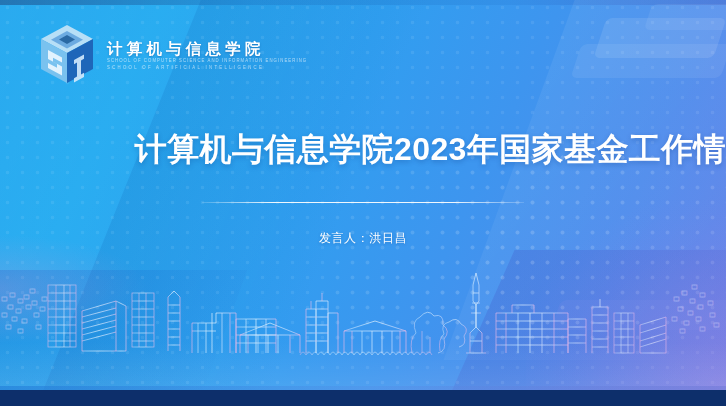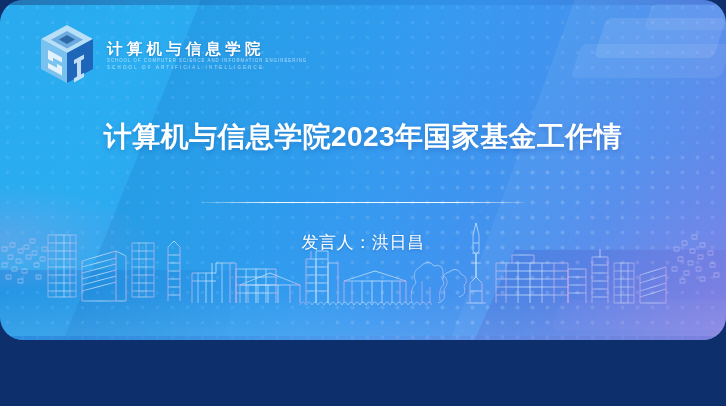--- a/index.html
+++ b/index.html
@@ -1,23 +1,22 @@
 <!DOCTYPE html>
 <html><head>
 <meta charset="utf-8">
 <style>
   html,body{margin:0;padding:0;background:#0d2f6b;}
   body{font-family:"Liberation Sans","DejaVu Sans",sans-serif;}
 
   .slide{
     position:relative;
-    width:726px;height:340px;
+    width:726px;height:390px;
     overflow:hidden;
     background:linear-gradient(115deg,#17a3ee 0%,#1fa9f0 18%,#2f9ff0 42%,#3e95ef 62%,#4f8cec 80%,#6a82e8 100%);
-    border-radius:23px;
   }
 
   
   .bg-layer{position:absolute;inset:0;pointer-events:none;}
 
   .bg-topband{
     position:absolute;left:0;top:0;width:100%;height:5px;
     background:linear-gradient(90deg,rgba(12,58,120,.55),rgba(20,90,170,.25) 35%,rgba(30,110,200,.18) 70%,rgba(60,90,190,.40));
   }
 
@@ -71,36 +70,36 @@
   .logo-en{
     color:rgba(255,255,255,.62);font-size:4.3px;font-weight:400;
     letter-spacing:1.05px;line-height:1.1;white-space:nowrap;
     transform:scaleY(1.15);transform-origin:left top;
   }
   .logo-cn.second{letter-spacing:7.4px;}
   .logo-en.second{letter-spacing:2.3px;}
 
   
   .title{
-    position:absolute;left:0;right:0;top:117px;
-    text-align:center;color:#ffffff;
-    font-size:28px;font-weight:700;line-height:1.40;
+    position:absolute;left:0;right:0;top:127px;
+    text-align:right;color:#ffffff;
+    font-size:32px;font-weight:700;line-height:1.40;
     letter-spacing:.4px;
     text-shadow:0 2px 5px rgba(12,60,135,.30);
   }
   .title .ln{display:block;}
 
   .rule{
     position:absolute;left:202px;top:202px;width:322px;height:1px;
     background:linear-gradient(90deg,rgba(255,255,255,.15),rgba(255,255,255,.92) 22%,rgba(255,255,255,.92) 78%,rgba(255,255,255,.15));
   }
 
   .meta{
     position:absolute;left:0;right:0;top:228px;text-align:center;
-    color:#ffffff;font-size:17px;line-height:1.82;letter-spacing:.6px;
+    color:#ffffff;font-size:12px;line-height:1.82;letter-spacing:.6px;
     text-shadow:0 1px 3px rgba(12,60,135,.30);
   }
   .meta .row{display:block;}
 
   
   .skyline{position:absolute;left:0;bottom:0;width:726px;height:135px;}
   .skyline svg{display:block;width:726px;height:135px;}
 
   .mist{
     position:absolute;left:0;bottom:0;width:100%;height:48px;

